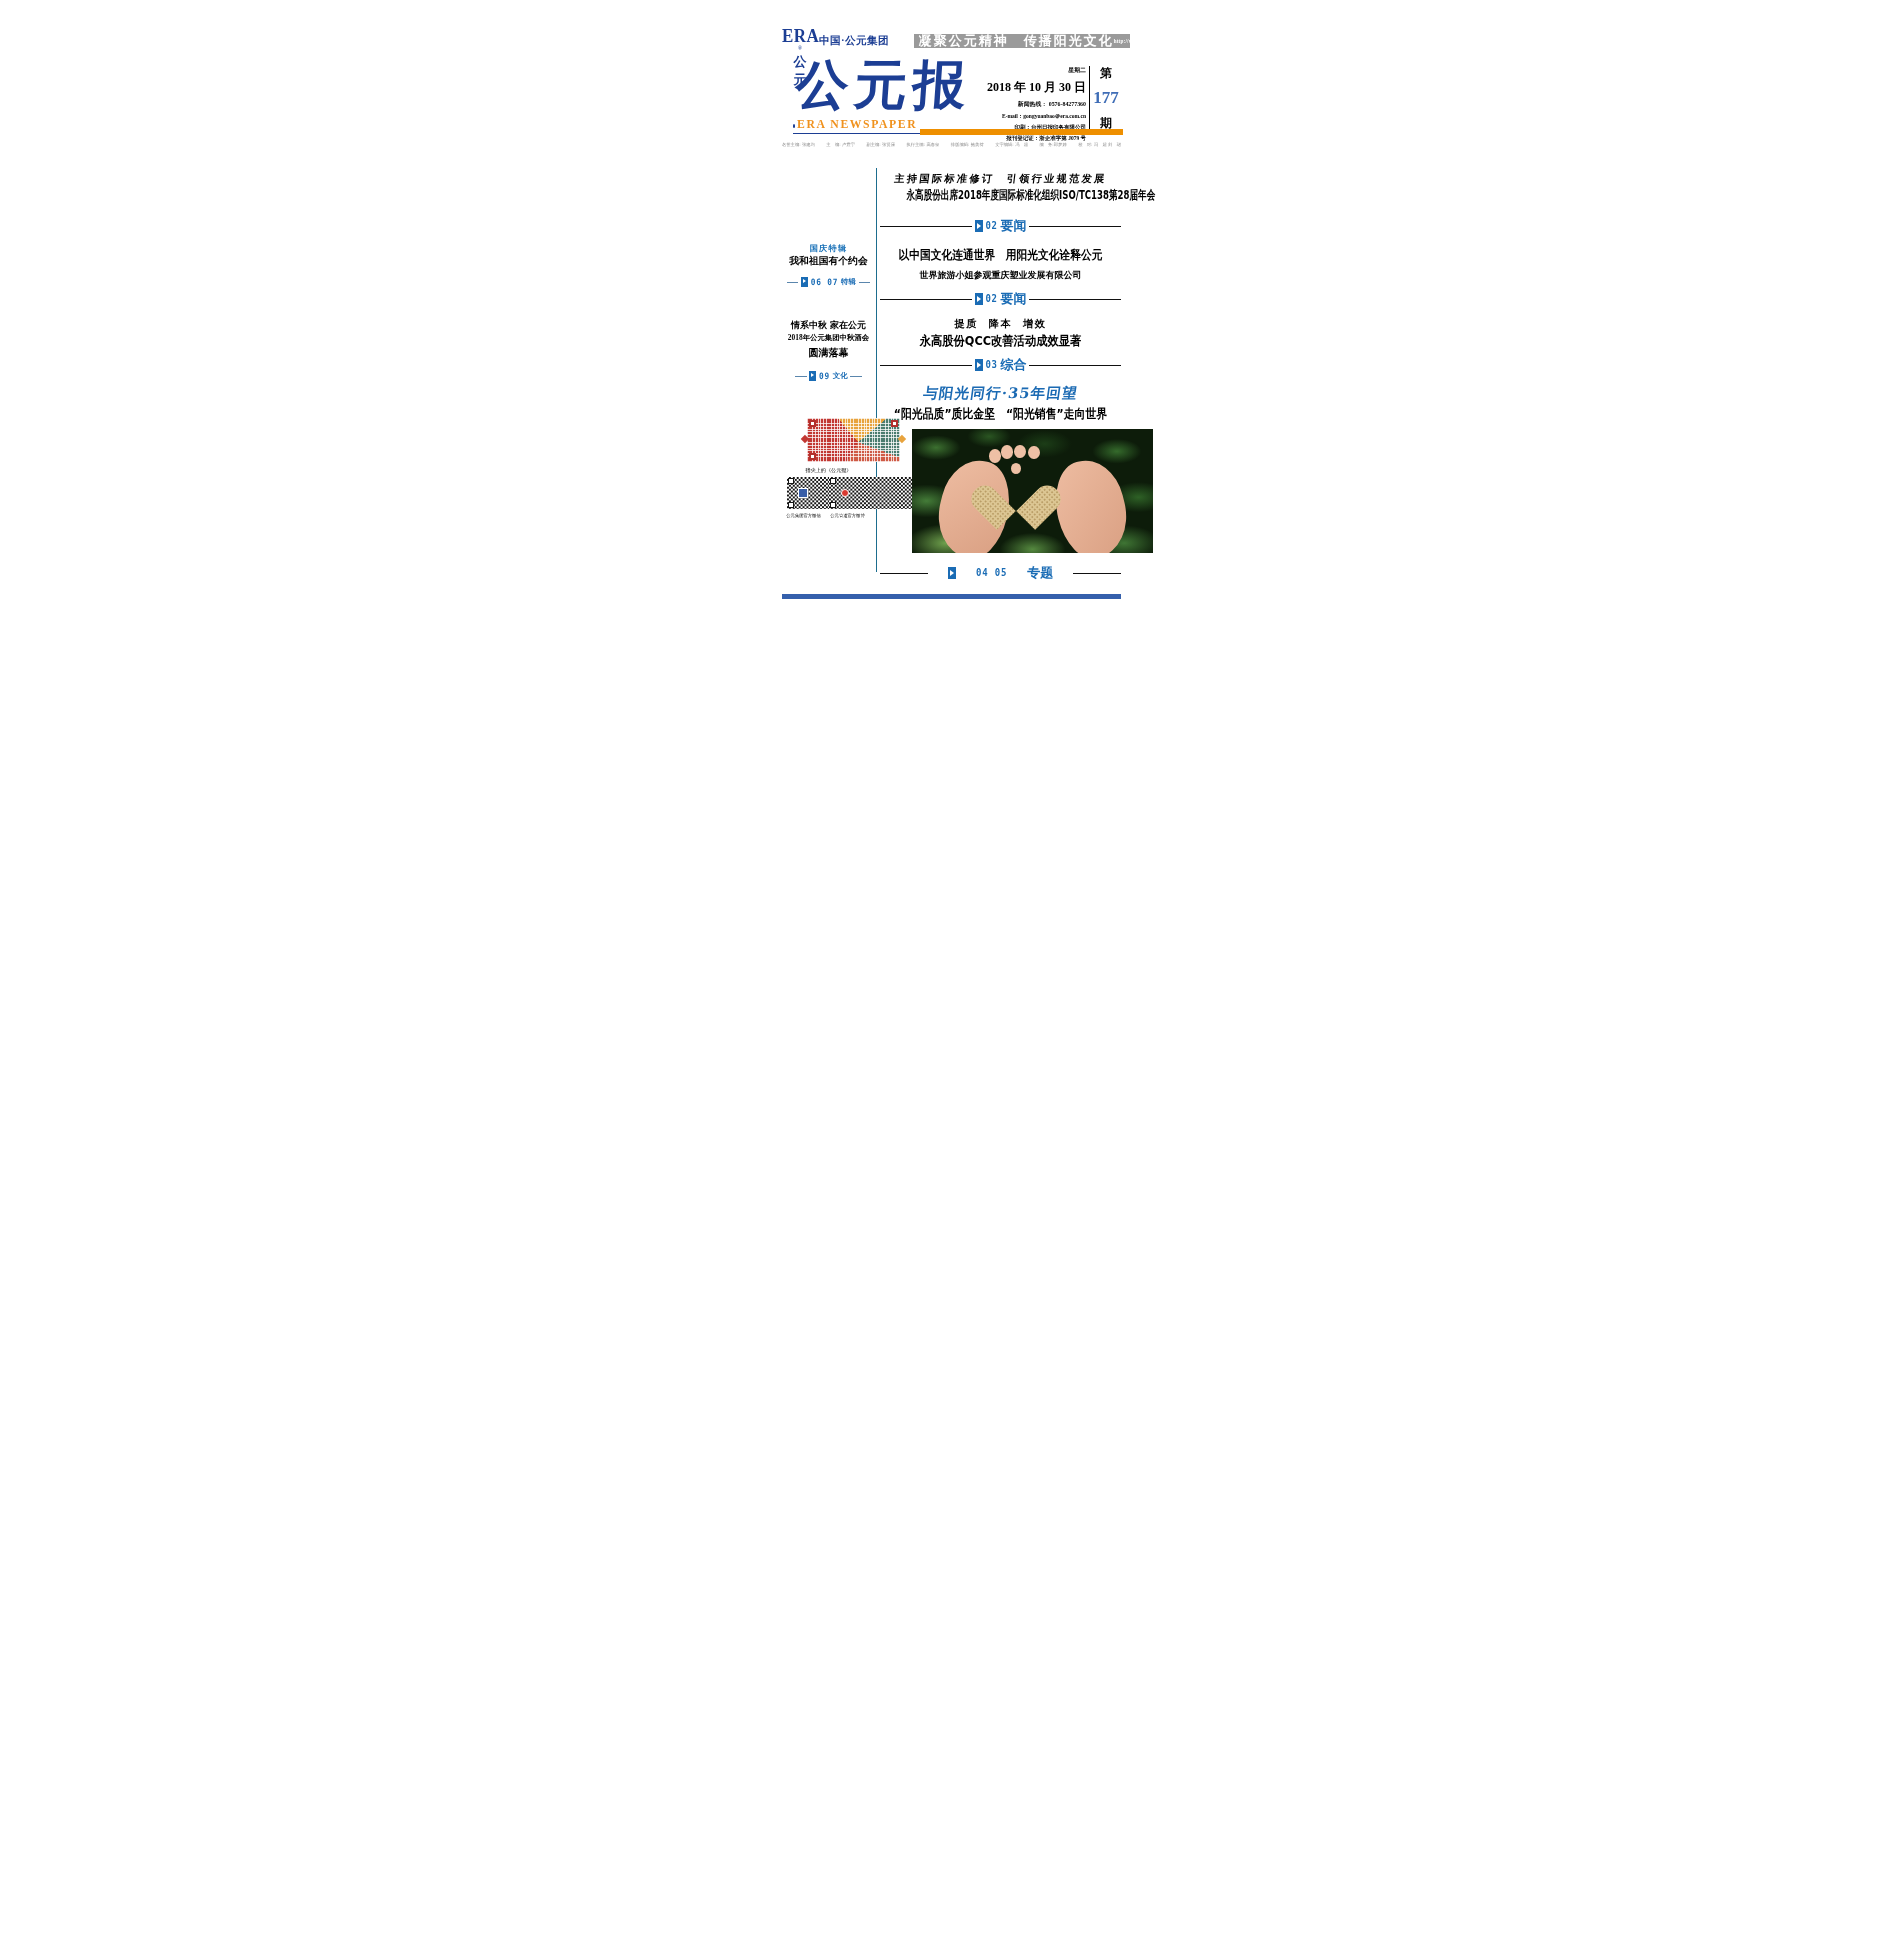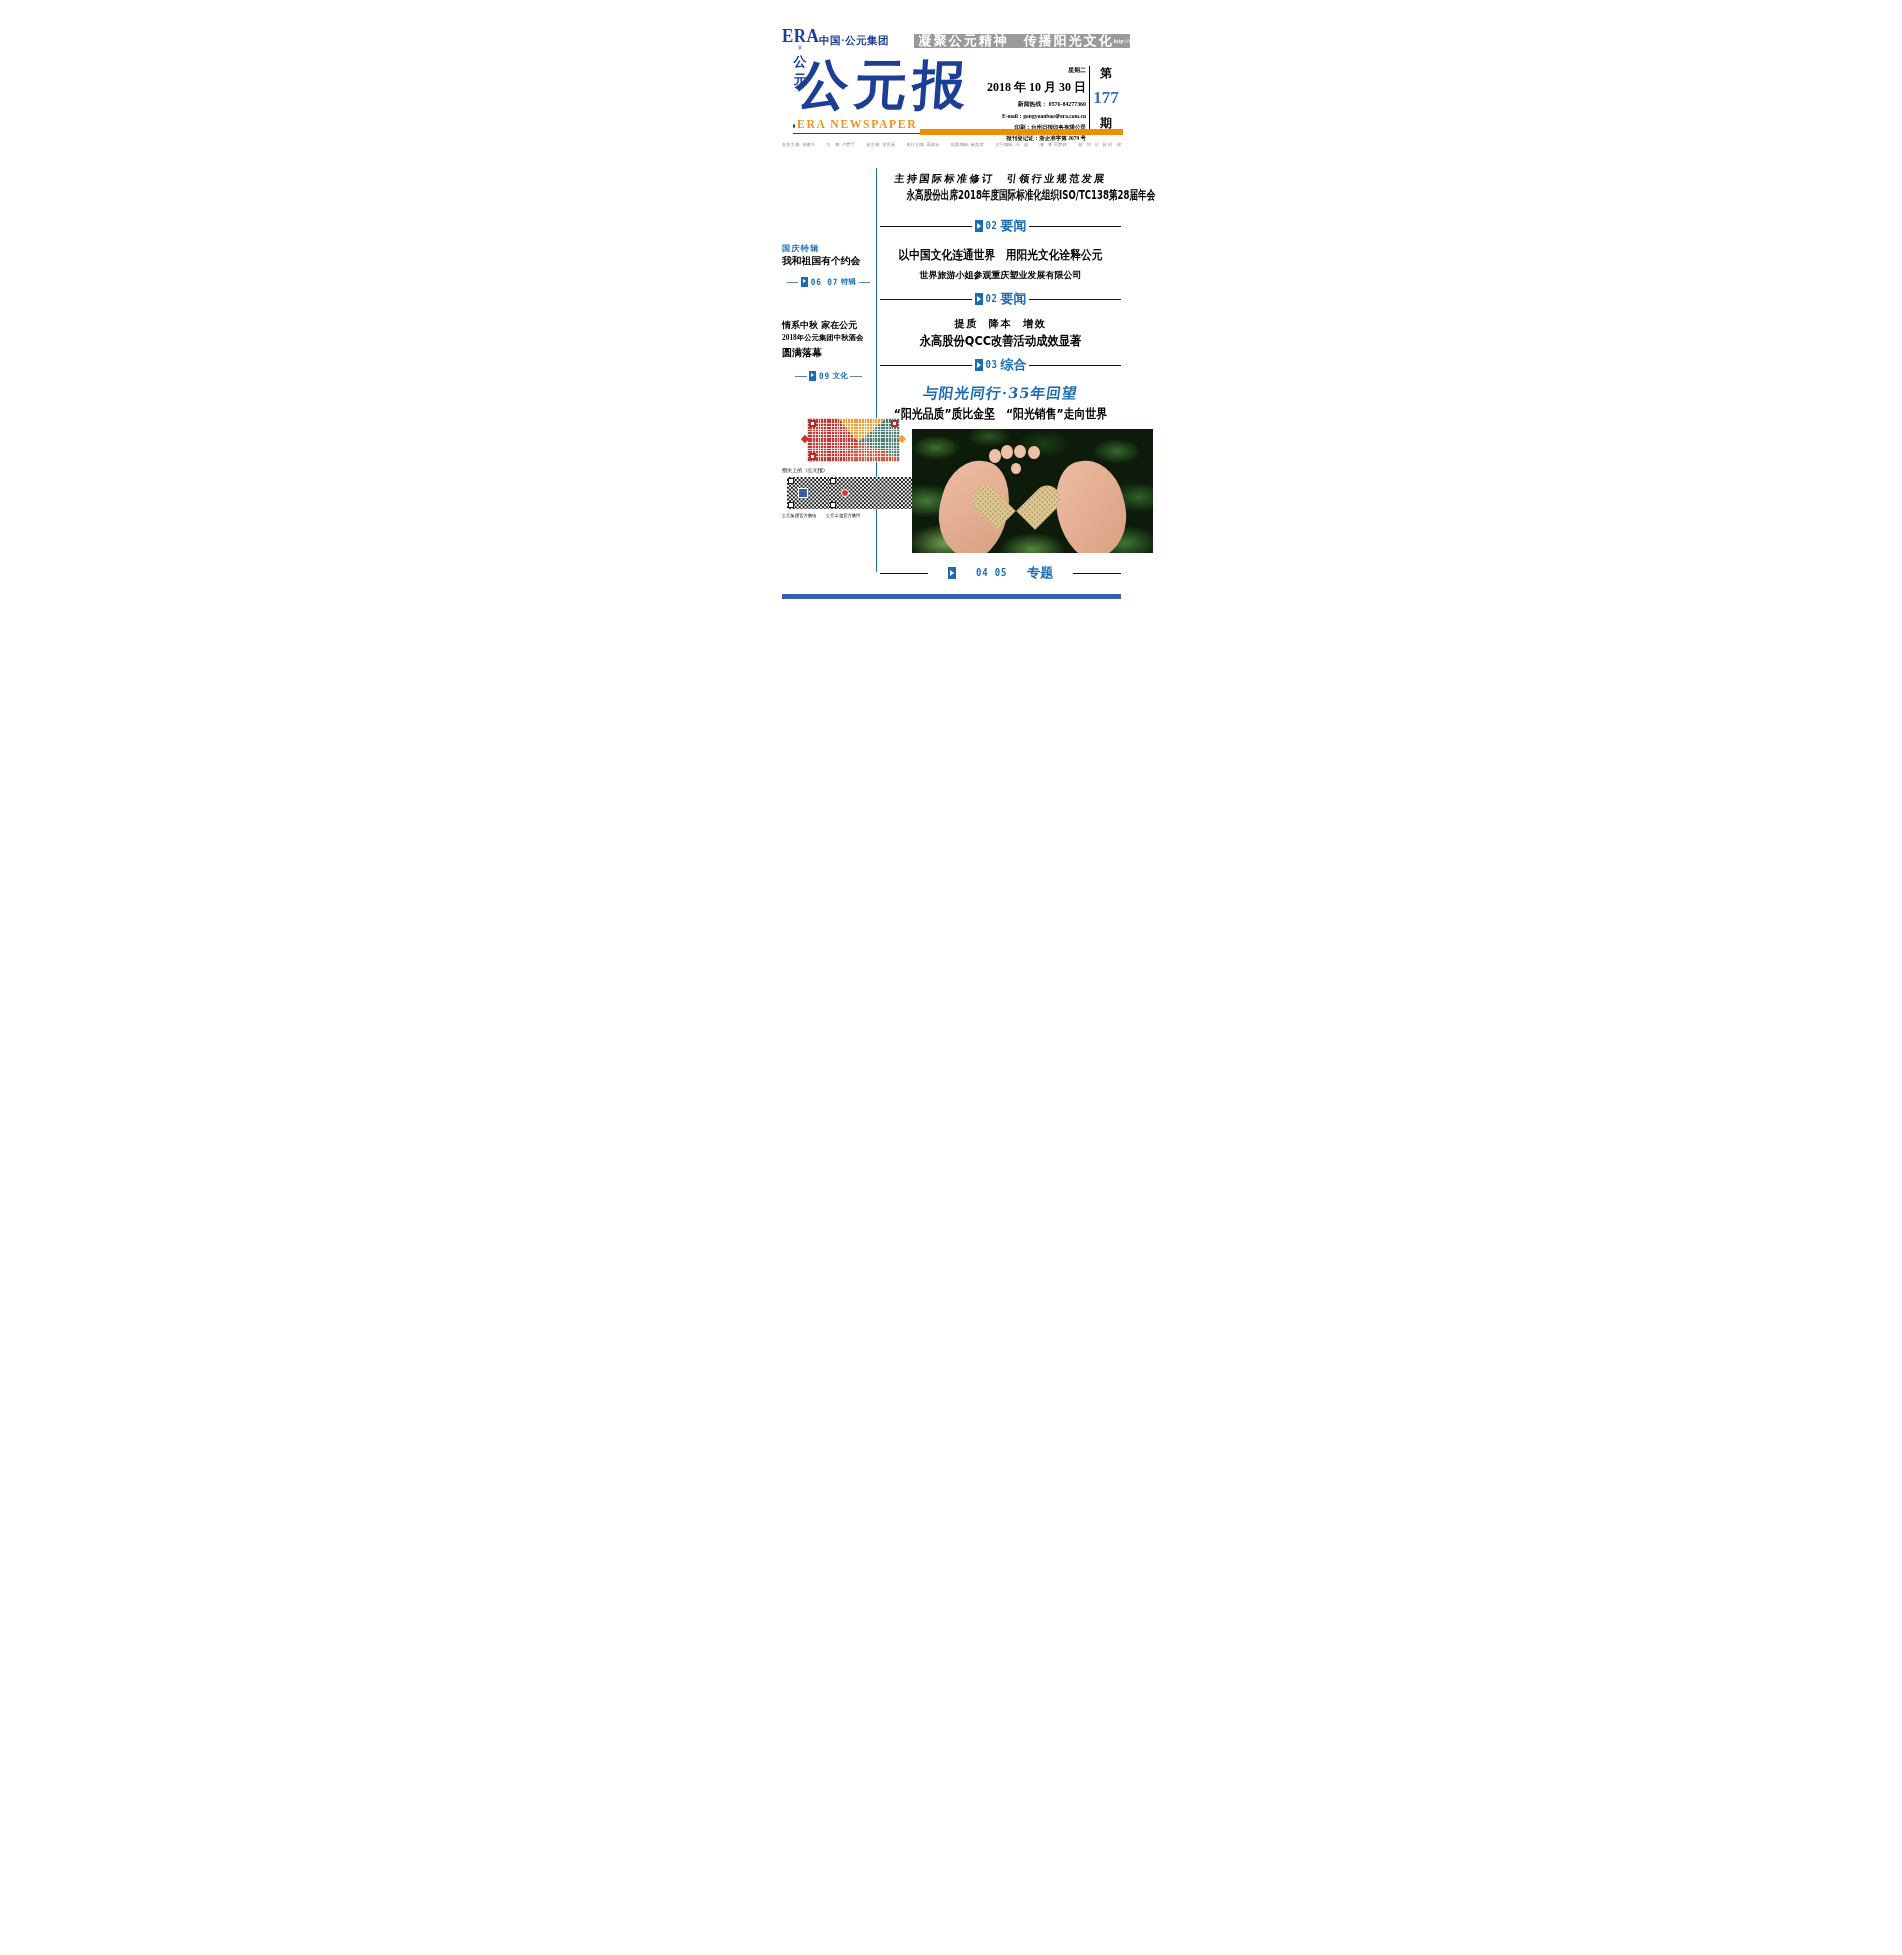--- a/index.html
+++ b/index.html
@@ -53,21 +53,21 @@
 
   .marker-sm .mline { flex:0 0 11.7px; background:#5a86ad; }
   .marker-sm { justify-content:center; }
   .marker-sm .play-box { width:7px; height:9.8px; }
   .marker-sm .play-box::after { left:1.6px; top:2px; border-top:2.7px solid transparent; border-bottom:2.7px solid transparent; border-left:3.9px solid #fff; }
   .marker-sm .marker-num { font-size:7.8px; }
   .marker-sm .marker-sec { font-size:7.4px; }
 
   
   .sidebar { position:absolute; left:46px; top:168px; width:93px; height:404px; }
-  .sidebar > div { position:absolute; width:100%; text-align:left; }
+  .sidebar > div { position:absolute; width:100%; text-align:center; }
   .sb-tag    { top:75px; color:#1a72b8; font-family:"DejaVu Sans",sans-serif; font-weight:bold; font-size:8.2px; letter-spacing:1.2px; }
   .sb-title1 { top:87px; font-size:9.8px; font-weight:bold; font-family:"Liberation Serif",serif; white-space:nowrap; }
   .sb-marker1 { top:109px; }
   .sb-title2 { top:151px; font-family:"DejaVu Sans",sans-serif; font-weight:bold; font-size:9px; white-space:nowrap; }
   .sb-line1  { top:165px; font-size:7.4px; font-weight:bold; font-family:"Liberation Serif",serif; white-space:nowrap; }
   .sb-line2  { top:178px; font-size:10px; font-weight:bold; font-family:"Liberation Serif",serif; }
   .sb-marker2 { top:203px; }
   .sb-capt-top { top:299px; font-size:5.1px; font-family:"Liberation Serif",serif; }
   .sb-capt-row { top:345px; height:6.3px; }
   .sb-capt-row span { position:absolute; width:43px; font-size:4.3px; font-family:"Liberation Serif",serif; }

